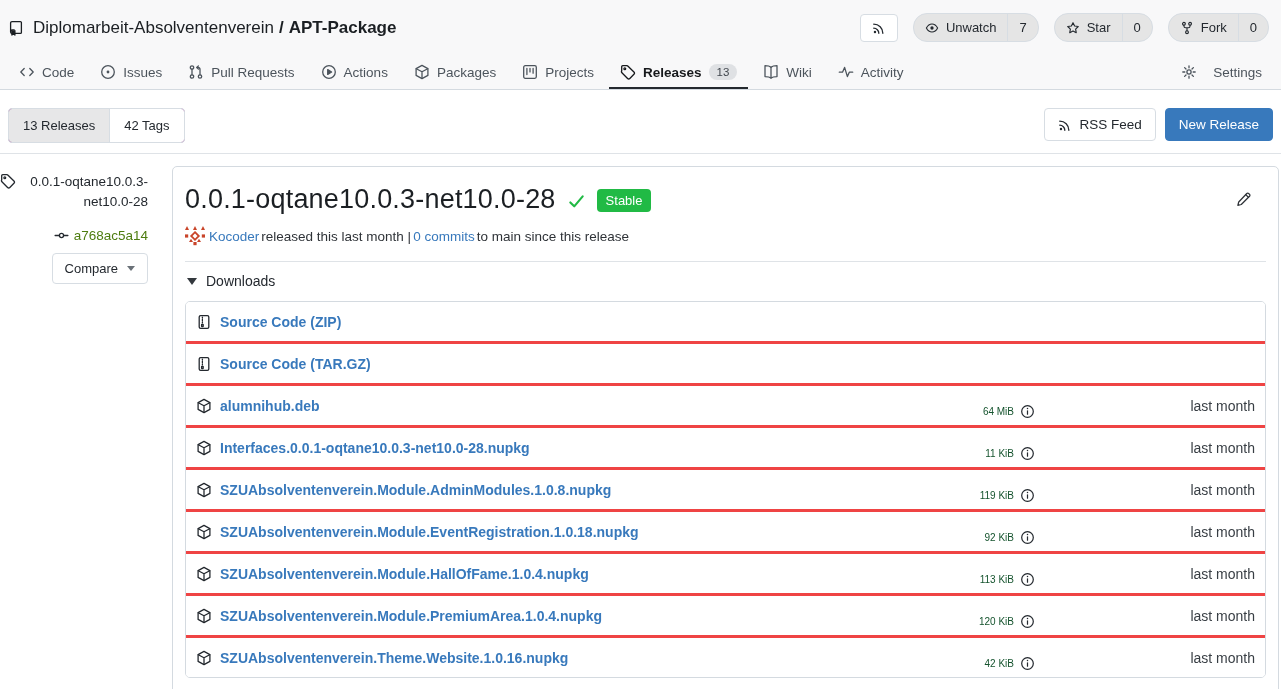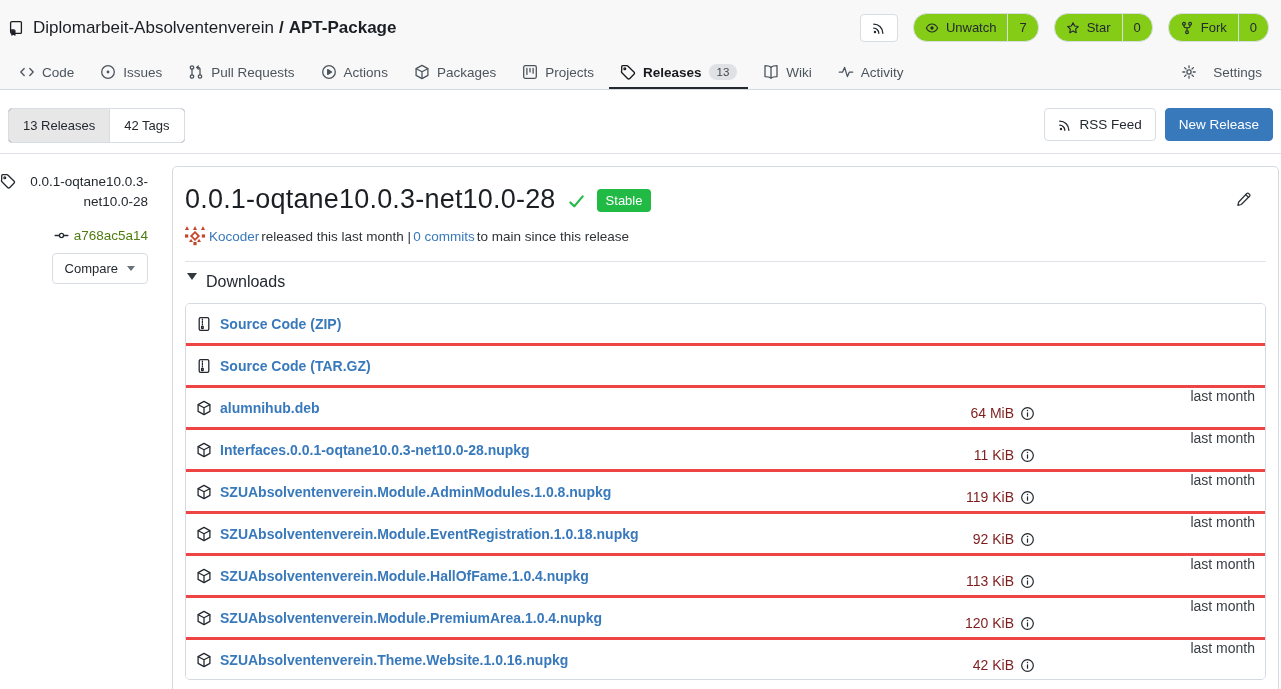--- a/index.html
+++ b/index.html
@@ -15,21 +15,21 @@
   .header{background:#f8f8f9;border-bottom:1px solid #d4dae0;}
   .navbar{display:flex;align-items:center;height:55px;padding:0 12px 0 8px;}
   .repo-icon{color:#1b1f23;margin-right:9px;}
   .repo-title{font-size:17px;color:#1b1f23;display:flex;gap:5px;align-items:center;white-space:nowrap;}
   .repo-title .owner{font-weight:500;}
   .repo-title .sep{font-weight:600;}
   .repo-title .name{font-weight:700;}
   .nav-actions{margin-left:auto;display:flex;gap:15px;align-items:center;}
   .btn{display:inline-flex;align-items:center;gap:7px;background:#fff;border:1px solid #d7dde3;
        border-radius:4px;padding:6px 11px;font-size:13px;color:#24292f;cursor:pointer;white-space:nowrap;}
-  .btn-group{display:inline-flex;border:1px solid #d7dde3;border-radius:14px;background:#84cc16;overflow:hidden;align-items:flex-end;}
+  .btn-group{display:inline-flex;border:1px solid #d7dde3;border-radius:14px;background:#e5e5e5;overflow:hidden;align-items:flex-end;}
   .btn-group .seg{display:inline-flex;align-items:center;gap:7px;padding:6px 11px;font-size:13px;cursor:pointer;}
   .btn-group .seg + .seg{border-left:1px solid #d7dde3;}
   .icon-16 svg{width:16px;height:16px;}
   .icon-14 svg{width:14px;height:14px;}
 
   .tabs{display:flex;align-items:stretch;height:34px;padding:0 6px;font-size:13.5px;color:#4c545c;}
   .tab{display:flex;align-items:center;gap:7px;padding:0 11px;margin:0 2px;cursor:pointer;position:relative;}
   .tab.active{color:#17191c;font-weight:700;box-shadow:inset 0 -2px 0 #24292f;}
   .tab .badge{background:#dfe1e4;color:#40464d;border-radius:10px;padding:2px 8px;font-size:11.5px;font-weight:400;}
   .tab-settings{margin-left:auto;gap:16px;}
@@ -59,30 +59,30 @@
   .release-header{display:flex;align-items:center;gap:11px;}
   .release-title{font-size:27px;font-weight:400;color:#1b1f23;letter-spacing:.2px;line-height:40px;}
   .check-icon{color:#21ba45;margin-top:4px;}
   .check-icon svg{width:19px;height:19px;}
   .stable-badge{background:#21ba45;color:#fff;font-size:13px;padding:4px 9px;border-radius:4px;margin-top:3px;}
   .edit-btn{margin-left:auto;margin-right:10px;color:#2f3338;cursor:pointer;background:none;border:none;padding:4px;}
   .byline{display:flex;align-items:center;gap:2px;font-size:13.5px;color:#2f3338;margin-top:7px;}
   .byline a{color:#3879bc;}
   .avatar{width:20px;height:20px;border-radius:2px;overflow:hidden;flex:none;margin-right:2px;}
   .card hr{border:0;border-top:1px solid #dfe3e7;margin:15px 0 11px 0;}
-  .downloads-toggle{display:flex;align-items:flex-start;gap:9px;font-size:16px;color:#24292f;cursor:pointer;padding-left:2px;}
+  .downloads-toggle{display:flex;align-items:center;gap:9px;font-size:14px;color:#24292f;cursor:pointer;padding-left:2px;}
   .tri-down{width:0;height:0;border-left:5px solid transparent;border-right:5px solid transparent;border-top:7px solid #33383d;}
 
   .dl-table{margin-top:12px;border:1px solid #d4dae0;border-radius:5px;overflow:hidden;}
-  .row{display:flex;height:39px;padding:0 10px;background:#fff;}
+  .row{display:flex;align-items:center;height:39px;padding:0 10px;background:#fff;}
   .row + .row{border-top:3px solid #ef4444;}
   .asset-name{flex:1;display:flex;align-items:center;gap:8px;min-width:0;}
   .asset-name .aicon{color:#24292f;flex:none;}
   .asset-link{color:#3879bc;font-weight:700;font-size:14px;white-space:nowrap;}
-  .asset-size{width:230px;flex:none;display:flex;justify-content:flex-end;align-items:center;gap:6px;font-size:14px;color:#7f1d1d;margin-top:11px;}
+  .asset-size{width:230px;flex:none;display:flex;justify-content:flex-end;align-items:center;gap:6px;font-size:10px;color:#14532d;margin-top:11px;}
   .asset-size .iicon{color:#24292f;cursor:pointer;}
   .asset-size .iicon svg{width:15px;height:15px;}
   .asset-date{width:220px;flex:none;text-align:right;font-size:14px;color:#383e44;}
 </style>
 </head>
 <body>
 
 <div class="header">
   <div class="navbar">
     <span class="repo-icon icon-16">

